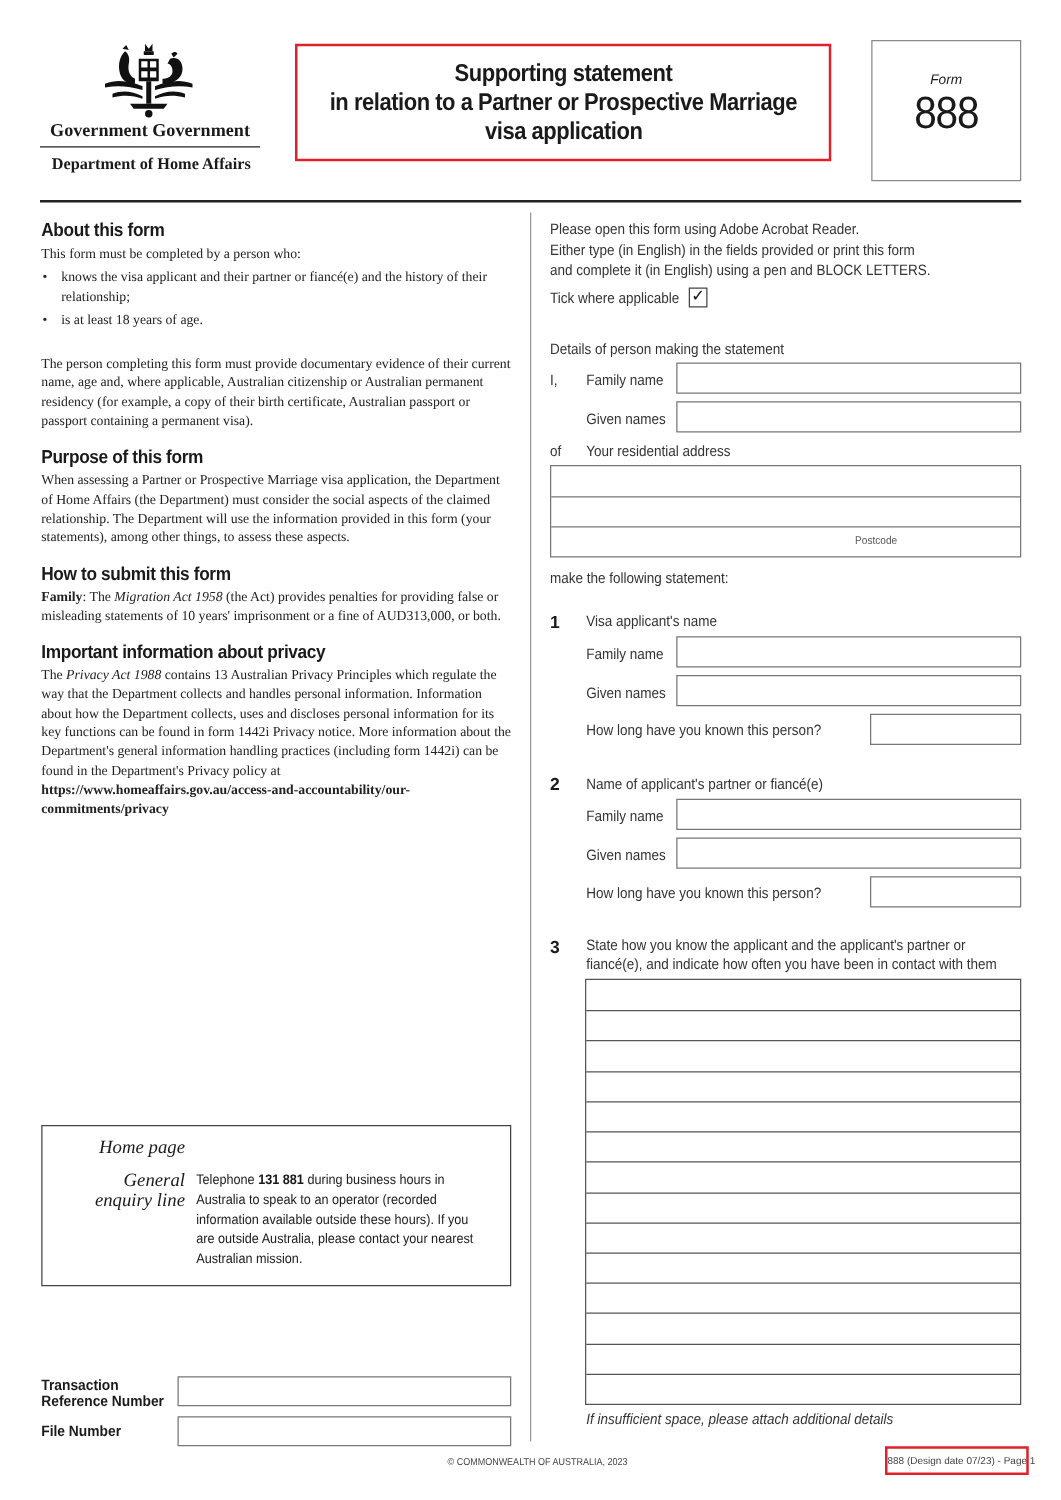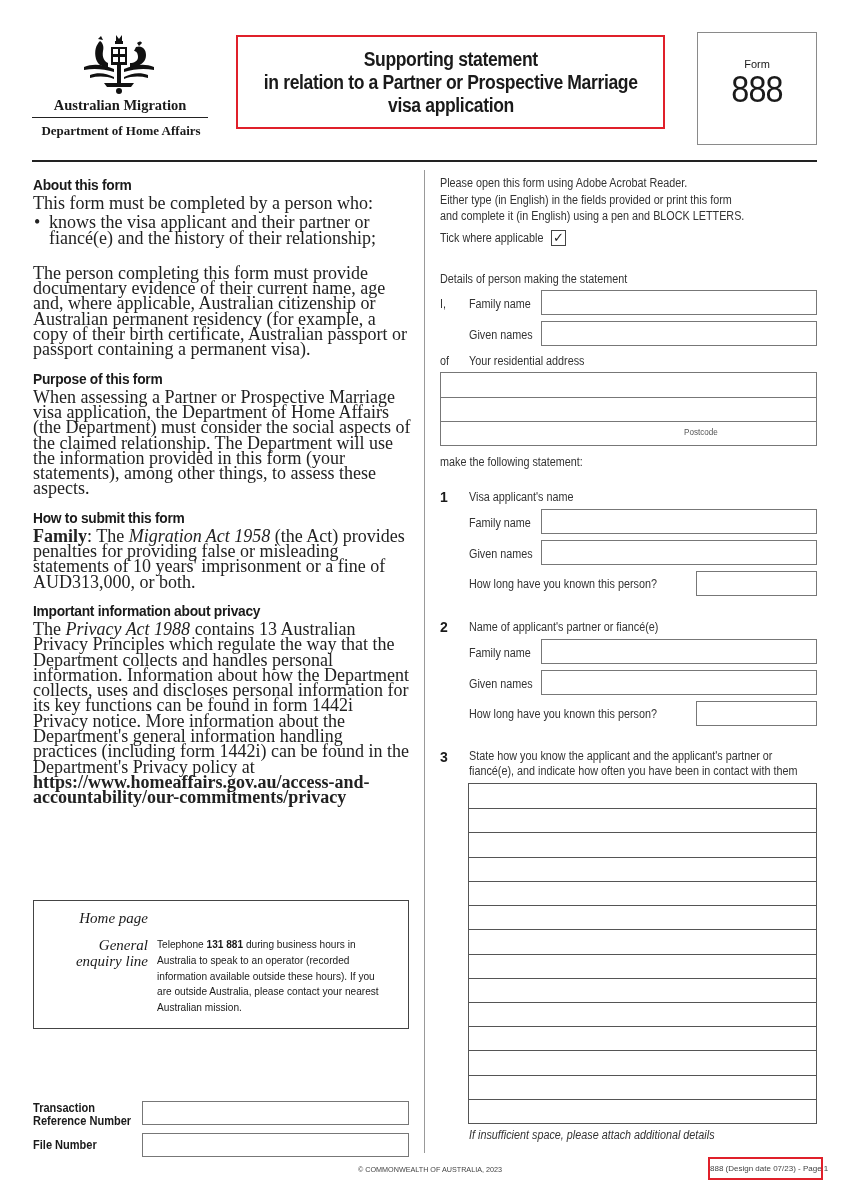--- a/index.html
+++ b/index.html
@@ -7,28 +7,28 @@
   .abs { position:absolute; }
 
   
   #crest { left:78px; top:33px; width:82px; height:64px; }
   #gov-name { left:40px; top:97px; width:160px; text-align:center; font-family:"Liberation Serif", serif; font-weight:bold; font-size:14.5px; }
   #gov-rule { left:32px; top:117px; width:176px; height:0; border-top:1.2px solid #222; }
   #dept-name { left:30px; top:123px; width:182px; text-align:center; font-family:"Liberation Serif", serif; font-weight:bold; font-size:13px; }
   #title-box { left:236px; top:35px; width:429px; height:94px; border:2px solid #e0202a; box-sizing:border-box; display:flex; flex-direction:column; justify-content:center; align-items:center; }
   #title-box div { font-family:"Liberation Sans", sans-serif; font-weight:bold; font-size:19.5px; line-height:23px; text-align:center; letter-spacing:-0.4px; transform:scaleX(0.9); }
   #form-box { left:697px; top:32px; width:120px; height:113px; border:1px solid #8a8a8a; box-sizing:border-box; text-align:center; }
-  #form-label { font-family:"Liberation Sans", sans-serif; font-size:11px; margin-top:25px; }
+  #form-label { font-family:"Liberation Sans", sans-serif; font-size:11px; margin-top:25px;font-style:italic; }
   #form-number { font-family:"Liberation Sans", sans-serif; font-size:36px; line-height:40px; letter-spacing:-1px; transform:scaleX(0.9); }
   #header-rule { left:32px; top:160px; width:785px; height:0; border-top:2px solid #222; }
   #col-divider { left:424px; top:170px; width:0; height:983px; border-left:1.5px solid #999; }
 
   
   .h2 { font-family:"Liberation Sans", sans-serif; font-weight:bold; font-size:15px; letter-spacing:-0.3px; transform:scaleX(0.92); transform-origin:left; white-space:nowrap; }
-  .para { font-family:"Liberation Serif", serif; font-size:18px; line-height:15.3px; color:#222; }
+  .para { font-family:"Liberation Serif", serif; font-size:11px; line-height:15.3px; color:#222; }
   .para p { margin:0 0 4px 0; }
   .bullets { margin:0 0 20px 0; padding:0; list-style:none; }
   .bullets li { position:relative; padding-left:16px; margin-bottom:3px; }
   .bullets li::before { content:"\2022"; position:absolute; left:1px; }
   #left-col { left:33px; top:176px; width:378px; }
   .section { margin-bottom:12px; }
   .section .h2 { margin-bottom:3px; }
   .url { font-weight:bold;margin-top:14px; }
 
   #contact-box { left:33px; top:900px; width:376px; height:129px; border:1.5px solid #444; box-sizing:border-box; }
@@ -75,21 +75,21 @@
     <path d="M26 50 l30 0 l-3 4 l-24 0z"></path>
     <circle cx="41" cy="58" r="3"></circle>
   </g>
   <g fill="#fff">
     <rect x="35" y="16" width="5" height="5"></rect>
     <rect x="42" y="16" width="5" height="5"></rect>
     <rect x="35" y="24" width="5" height="5"></rect>
     <rect x="42" y="24" width="5" height="5"></rect>
   </g>
 </svg>
-<div id="gov-name" class="abs">Australian Migration</div>
+<div id="gov-name" class="abs">Government Government</div>
 <div id="gov-rule" class="abs"></div>
 <div id="dept-name" class="abs">Department of Home Affairs</div>
 
 <div id="title-box" class="abs">
   <div>Supporting statement</div>
   <div>in relation to a Partner or Prospective Marriage</div>
   <div>visa application</div>
 </div>
 
 <div id="form-box" class="abs">
@@ -100,20 +100,21 @@
 <div id="header-rule" class="abs"></div>
 <div id="col-divider" class="abs"></div>
 
 <div id="left-col" class="abs">
   <div class="section">
     <div class="h2">About this form</div>
     <div class="para">
       <p>This form must be completed by a person who:</p>
       <ul class="bullets">
         <li>knows the visa applicant and their partner or fiancé(e) and the history of their relationship;</li>
+        <li>is at least 18 years of age.</li>
       </ul>
       <p>The person completing this form must provide documentary evidence of their current name, age and, where applicable, Australian citizenship or Australian permanent residency (for example, a copy of their birth certificate, Australian passport or passport containing a permanent visa).</p>
     </div>
   </div>
 
   <div class="section">
     <div class="h2">Purpose of this form</div>
     <div class="para">
       <p>When assessing a Partner or Prospective Marriage visa application, the Department of Home Affairs (the Department) must consider the social aspects of the claimed relationship. The Department will use the information provided in this form (your statements), among other things, to assess these aspects.</p>
     </div>

